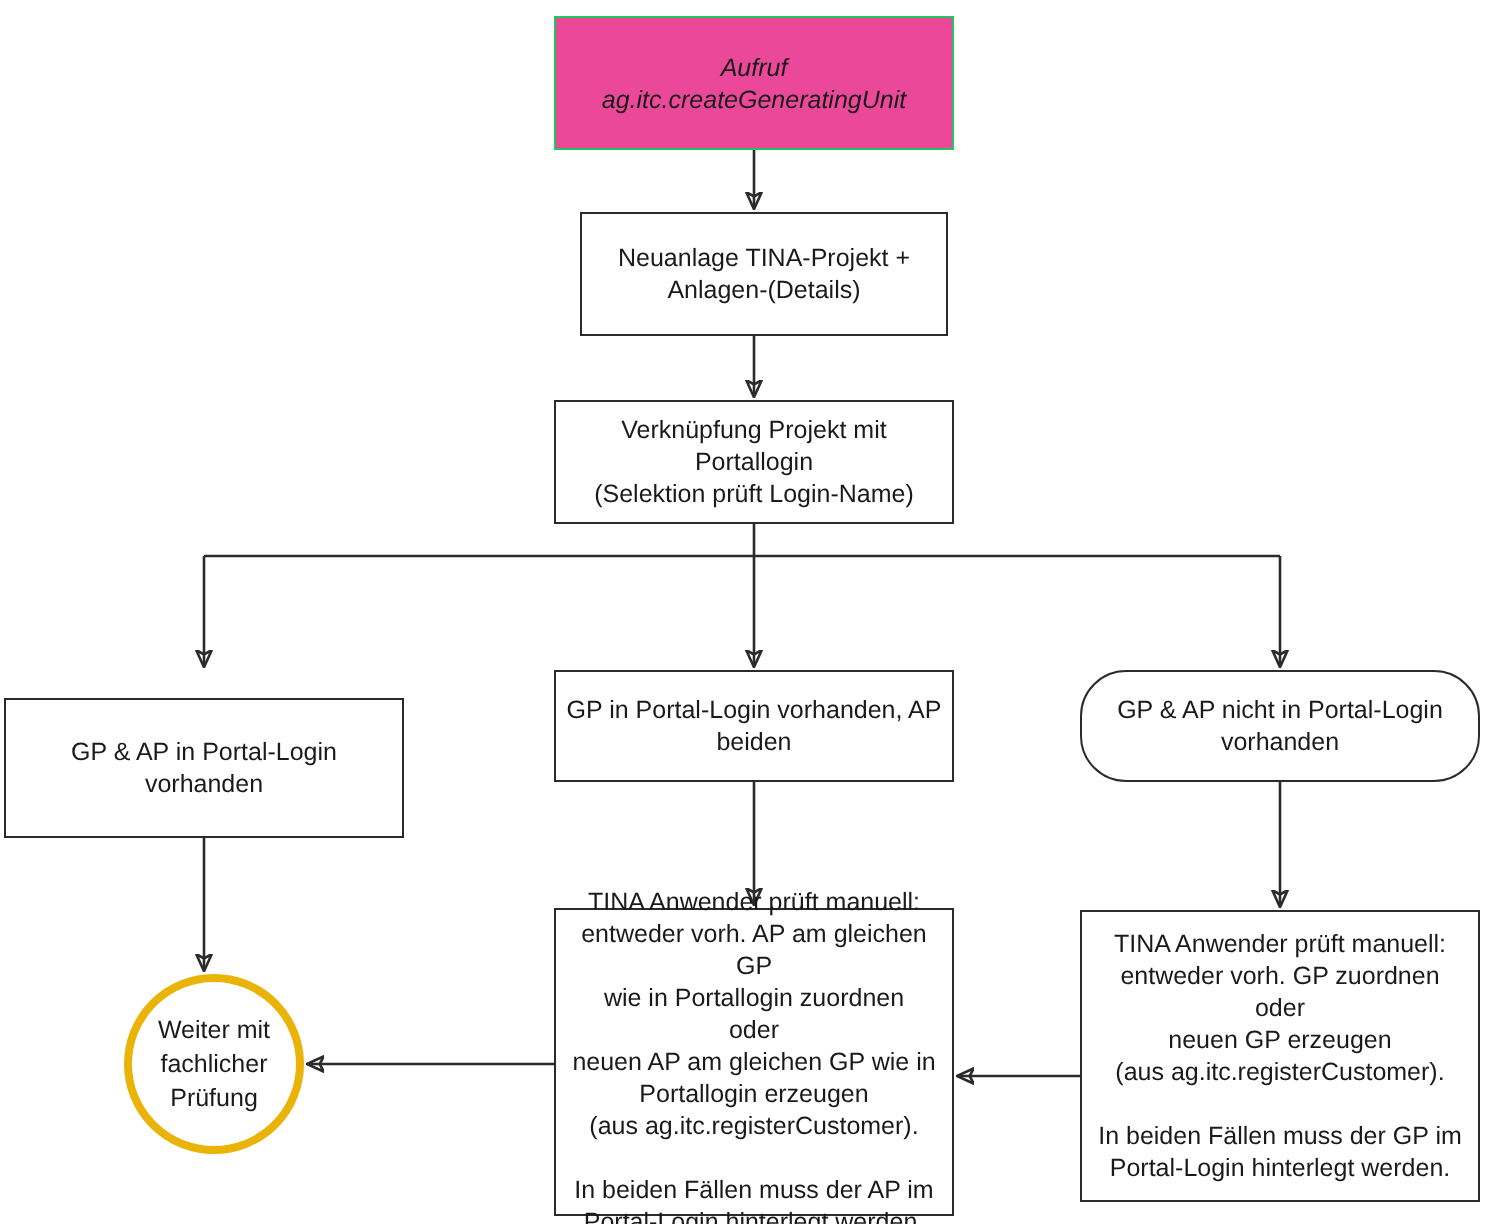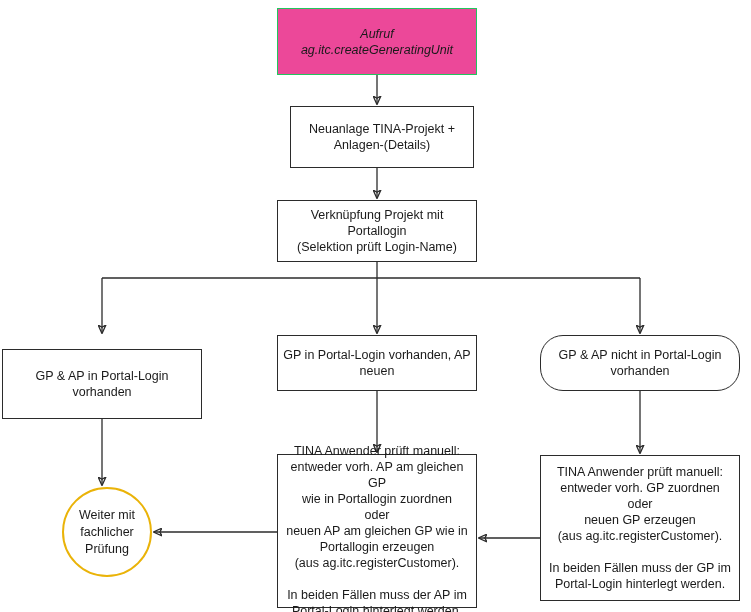--- a/index.html
+++ b/index.html
@@ -33,21 +33,21 @@
     border: 1px solid #2b2b2b;
     z-index: 3;
   }
   .node.start {
     background: #ec4899;
     border: 1px solid #22c55e;
     font-style: italic;
   }
   .node.circle {
     border-radius: 50%;
-    border: 2px solid #eab308;
+    border: 4px solid #eab308;
     font-size: 12.5px;
     line-height: 17px;
     padding: 0;
   }
   svg#edges {
     position: absolute;
     left: 0;
     top: 0;
     width: 751px;
     height: 612px;
@@ -100,21 +100,21 @@
 
   <div class="node" style="left:262px; top:106px; width:184px; height:62px;margin-left:28px;">Neuanlage TINA-Projekt +
 Anlagen-(Details)</div>
 
   <div class="node" style="left:277px; top:200px; width:200px; height:62px;">Verknüpfung Projekt mit Portallogin
 (Selektion prüft Login-Name)</div>
 
   <div class="node" style="left:2px; top:349px; width:200px; height:70px;">GP &amp; AP in Portal-Login vorhanden</div>
 
   <div class="node" style="left:277px; top:335px; width:200px; height:56px;">GP in Portal-Login vorhanden, AP
-neuen</div>
+beiden</div>
 
   <div class="node" style="left:540px; top:335px; width:200px; height:56px;border-radius:23px;">GP &amp; AP nicht in Portal-Login
 vorhanden</div>
 
   <div class="node" style="left:277px; top:454px; width:200px; height:154px;">TINA Anwender prüft manuell:
 entweder vorh. AP am gleichen GP
 wie in Portallogin zuordnen
 oder
 neuen AP am gleichen GP wie in
 Portallogin erzeugen

